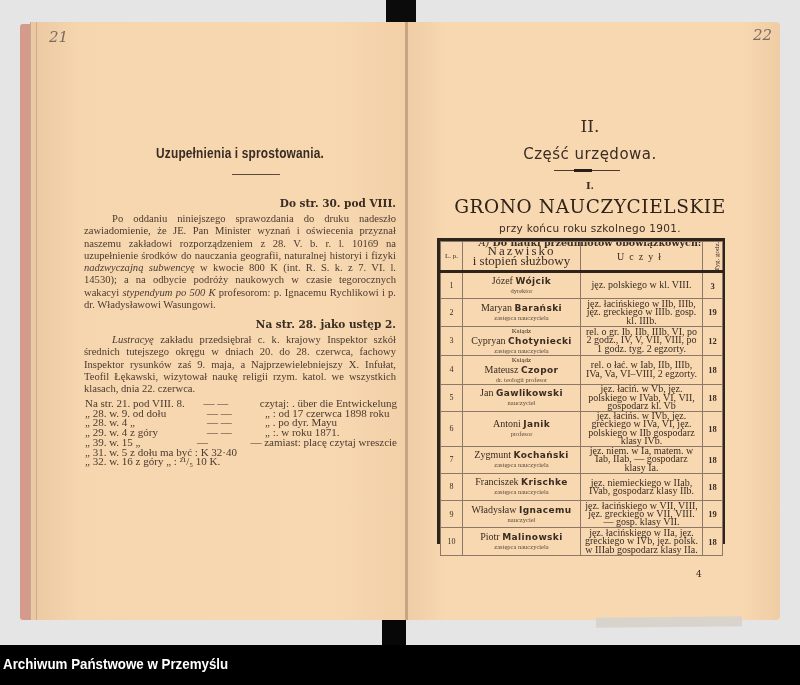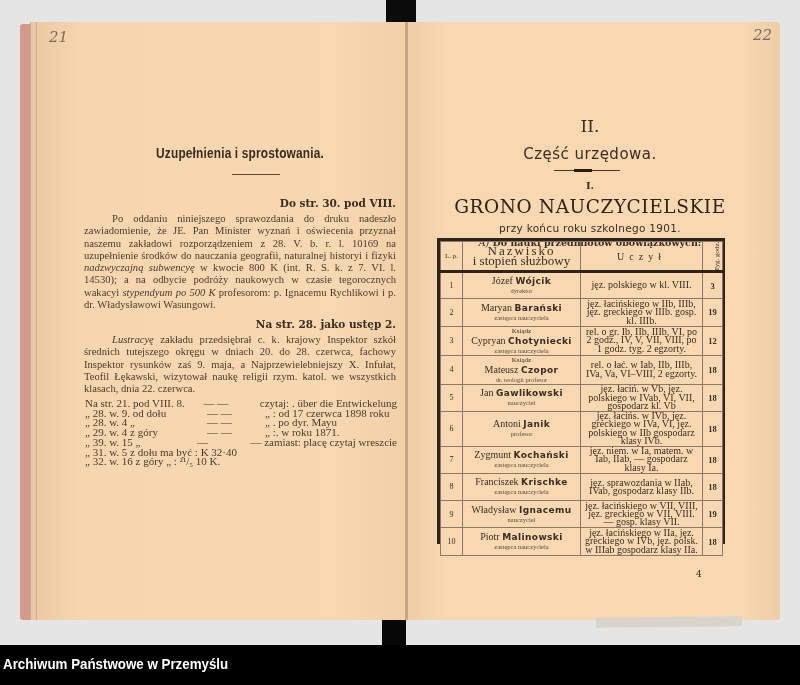--- a/index.html
+++ b/index.html
@@ -228,21 +228,21 @@
             </td>
           <td class="subj">jęz. niem. w Ia, matem. w Iab, IIab, — gospodarz klasy Ia.</td>
           <td class="hrs">18</td>
         </tr>
         <tr>
           <td class="n">8</td>
           <td class="name">
               <span class="full"><span>Franciszek</span> <b>Krischke</b></span>
               <span class="role">zastępca nauczyciela</span>
             </td>
-          <td class="subj">jęz. sprawozdania w IIab, IVab, gospodarz klasy IIb.</td>
+          <td class="subj">jęz. niemieckiego w IIab, IVab, gospodarz klasy IIb.</td>
           <td class="hrs">18</td>
         </tr>
         <tr>
           <td class="n">9</td>
           <td class="name">
               <span class="full"><span>Władysław</span> <b>Ignacemu</b></span>
               <span class="role">nauczyciel</span>
             </td>
           <td class="subj">jęz. łacińskiego w VII, VIII, jęz. greckiego w VII, VIII. — gosp. klasy VII.</td>
           <td class="hrs">19</td>

